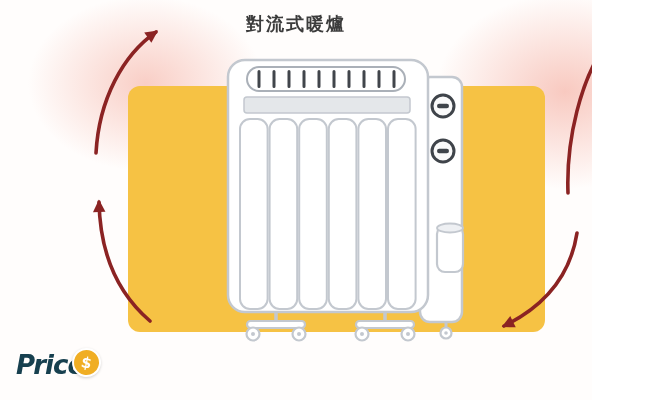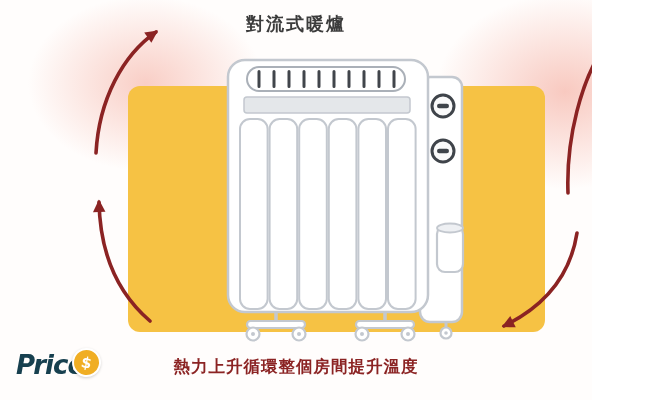--- a/index.html
+++ b/index.html
@@ -162,20 +162,19 @@
     <g class="arrows">
       <path d="M150,321 C115,291 100,251 99,202" marker-end="url(#ah)"></path>
       <path d="M96,153 C99,99 123,55 156,32" marker-end="url(#ah)"></path>
       <path d="M568,193 C566,139 581,79 606,44" marker-end="url(#ah)"></path>
       <path d="M577,233 C571,271 549,304 504,326" marker-end="url(#ah)"></path>
     </g>
   </svg>
 
   <div class="title">對流式暖爐</div>
 
-  <div class="caption">熱力上升循環整個房間提升溫度</div>
 
   <div class="logo">
     <span class="brand">Price</span>
     <span class="coin">$</span>
   </div>
 
 </div>
 
 </body></html>

